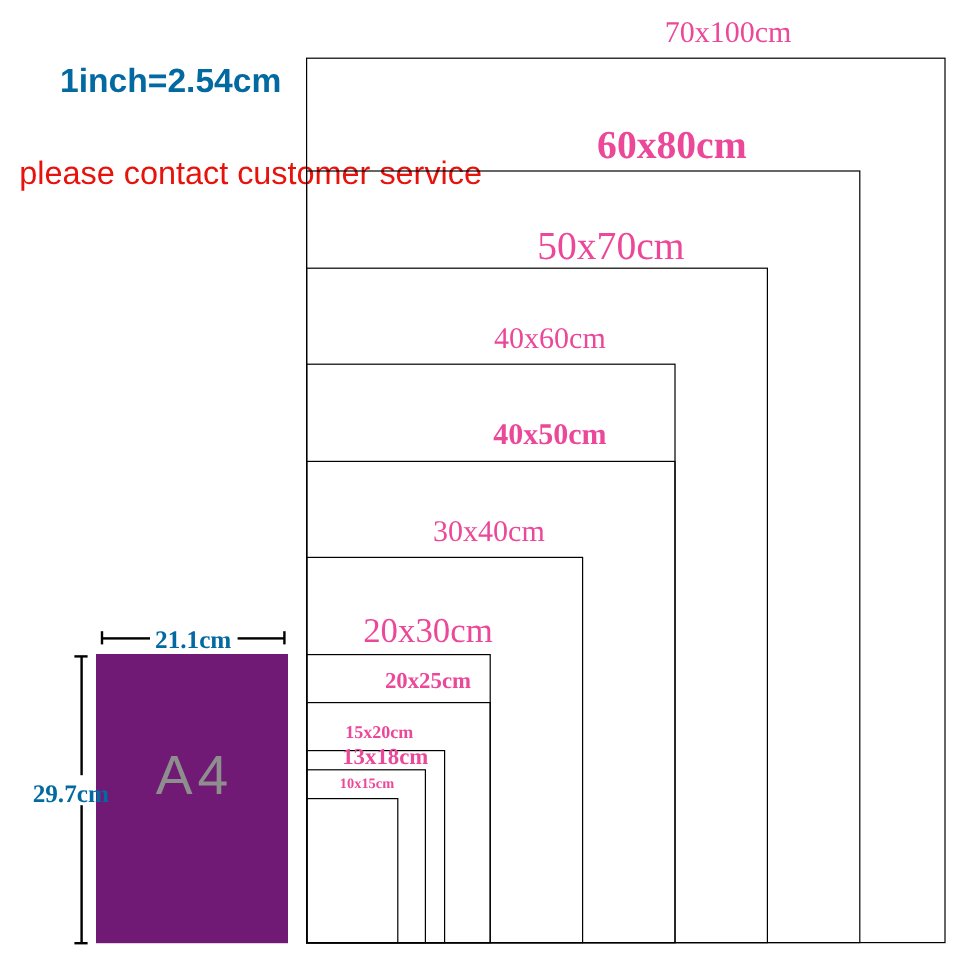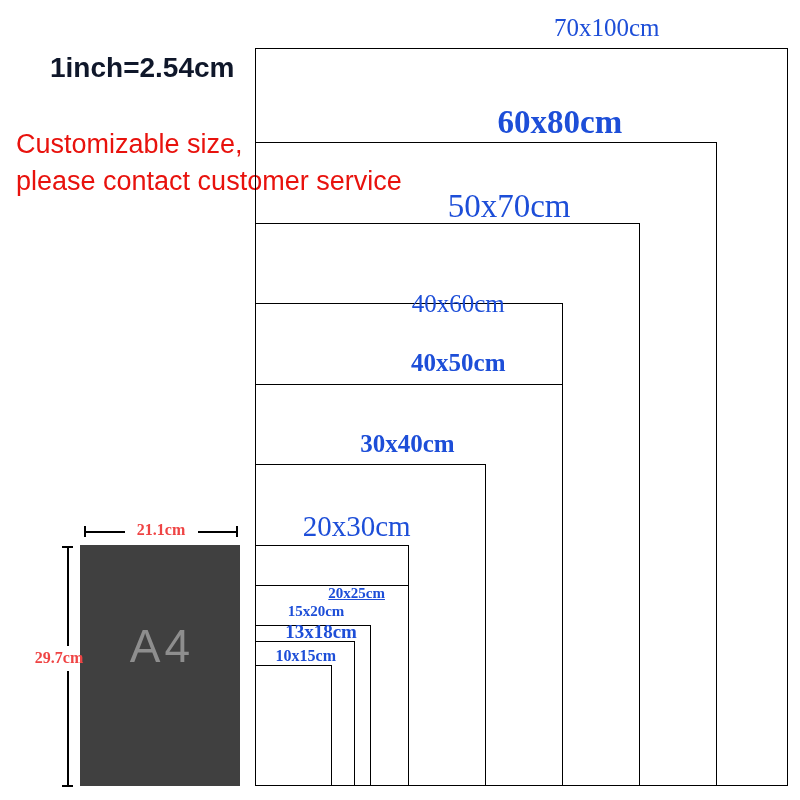--- a/index.html
+++ b/index.html
@@ -2,101 +2,100 @@
 <html><head>
 <meta charset="utf-8">
 <style>
   * { margin:0; padding:0; box-sizing:border-box; }
   html,body { background:#fff; }
   body { width:800px; height:800px; font-family:"Liberation Sans", sans-serif; }
   .stage { position:relative; width:800px; height:800px; background:#fff; overflow:hidden; }
 
   .conversion {
     position:absolute; left:50px; top:52px;
-    font-size:28px; font-weight:700; color:#0f172a;
+    font-size:28px; font-weight:700; color:#0369a1;
     font-family:"Liberation Sans", sans-serif;
   }
   .custom-note {
     position:absolute; left:16px; top:126px;
     font-size:27px; line-height:37px;
     font-family:"Liberation Sans", sans-serif;
   }
 
   .size-box {
     position:absolute;
     border:1.5px solid #000;
     background:transparent;
   }
   .size-label {
     position:absolute;
     transform:translateX(-50%);
     font-family:"Liberation Serif", serif;
-    color:#1d4ed8;
+    color:#ec4899;
     line-height:1.2;
     white-space:nowrap;
   }
 
   .a4-rect {
     position:absolute; left:80px; top:545px; width:160px; height:241px;
     background:#d9d9d9;
   }
   .a4-label {
     position:absolute; left:0; right:0; top:74px;
     text-align:center;
     font-size:46px; letter-spacing:4px; padding-left:4px;
     color:#8e8e8e;
     font-family:"Liberation Sans", sans-serif;
   }
 
   .dim-line { position:absolute; background:#000; }
   .dim-text {
     position:absolute;
     font-family:"Liberation Serif", serif;
-    font-weight:700; font-size:16px; color:#ef4444;
+    font-weight:700; font-size:21px; color:#0369a1;
     text-align:center; white-space:nowrap;
   }
 </style>
 </head>
 <body>
 
 <div class="stage">
 
   <div class="conversion">1inch=2.54cm</div>
 
   <div class="custom-note" style="color: rgb(232, 18, 13);">
-    <div>Customizable size,</div>
     <div>please contact customer service</div>
   </div>
 
   <div id="boxes">
       <div class="size-box" style="left: 255px; top: 48px; width: 533px; height: 738px; border-color: rgb(0, 0, 0);"></div>
       <div class="size-label" style="left: 606.78px; top: 12.75px; font-size: 25px; font-weight: 400;">70x100cm</div>
       <div class="size-box" style="left: 255px; top: 142px; width: 462px; height: 644px; border-color: rgb(0, 0, 0);"></div>
       <div class="size-label" style="left: 559.92px; top: 103px; font-size: 33px; font-weight: 700;">60x80cm</div>
       <div class="size-box" style="left: 255px; top: 222.5px; width: 385px; height: 563.5px; border-color: rgb(0, 0, 0);"></div>
       <div class="size-label" style="left: 509.1px; top: 187.25px; font-size: 33px; font-weight: 400;">50x70cm</div>
       <div class="size-box" style="left: 255px; top: 303px; width: 308px; height: 483px; border-color: rgb(0, 0, 0);"></div>
-      <div class="size-label" style="left: 458.28px; top: 267.75px; font-size: 25px; font-weight: 400; margin-top: 21px;">40x60cm</div>
+      <div class="size-label" style="left: 458.28px; top: 267.75px; font-size: 25px; font-weight: 400;">40x60cm</div>
       <div class="size-box" style="left: 255px; top: 383.5px; width: 308px; height: 402.5px; border-color: rgb(0, 0, 0);"></div>
       <div class="size-label" style="left: 458.28px; top: 348.25px; font-size: 25px; font-weight: 700;">40x50cm</div>
       <div class="size-box" style="left: 255px; top: 464px; width: 231px; height: 322px; border-color: rgb(0, 0, 0);"></div>
-      <div class="size-label" style="left: 407.46px; top: 428.75px; font-size: 25px; font-weight: 700;">30x40cm</div>
+      <div class="size-label" style="left: 407.46px; top: 428.75px; font-size: 25px; font-weight: 400;">30x40cm</div>
       <div class="size-box" style="left: 255px; top: 544.5px; width: 154px; height: 241.5px; border-color: rgb(0, 0, 0);"></div>
       <div class="size-label" style="left: 356.64px; top: 509.25px; font-size: 29px; font-weight: 400;">20x30cm</div>
       <div class="size-box" style="left: 255px; top: 584.75px; width: 154px; height: 201.25px; border-color: rgb(0, 0, 0);"></div>
-      <div class="size-label" style="left: 356.64px; top: 584px; font-size: 15px; font-weight: 700; text-decoration: underline;">20x25cm</div>
+      <div class="size-label" style="left: 356.64px; top: 557px; font-size: 19px; font-weight: 700;">20x25cm</div>
       <div class="size-box" style="left: 255px; top: 625px; width: 115.5px; height: 161px; border-color: rgb(0, 0, 0);"></div>
       <div class="size-label" style="left: 316px; top: 602.25px; font-size: 15px; font-weight: 700;">15x20cm</div>
       <div class="size-box" style="left: 255px; top: 641.1px; width: 100.1px; height: 144.9px; border-color: rgb(0, 0, 0);"></div>
       <div class="size-label" style="left: 321.066px; top: 620.85px; font-size: 19px; font-weight: 700;">13x18cm</div>
       <div class="size-box" style="left: 255px; top: 665.25px; width: 77px; height: 120.75px; border-color: rgb(0, 0, 0);"></div>
-      <div class="size-label" style="left: 305.82px; top: 646.25px; font-size: 16px; font-weight: 700;">10x15cm</div>
+      <div class="size-label" style="left: 305.82px; top: 646.25px; font-size: 12px; font-weight: 700;">10x15cm</div>
     </div>
 
-  <div class="a4-rect" style="background: #404040;">
+  <div class="a4-rect" style="background: #701a75;">
     <div class="a4-label" style="color: rgb(142, 142, 142);">A4</div>
   </div>
 
   <span class="dim-line" style="left:84px;  top:526px; width:1.5px; height:11px;"></span>
   <span class="dim-line" style="left:85px;  top:531px; width:40px;  height:1.5px;"></span>
   <span class="dim-text" style="left:124px; top:521px; width:74px;">21.1cm</span>
   <span class="dim-line" style="left:198px; top:531px; width:39px;  height:1.5px;"></span>
   <span class="dim-line" style="left:236px; top:526px; width:1.5px; height:11px;"></span>
 
   <span class="dim-line" style="left:62px; top:546px; width:11px;  height:1.5px;"></span>

